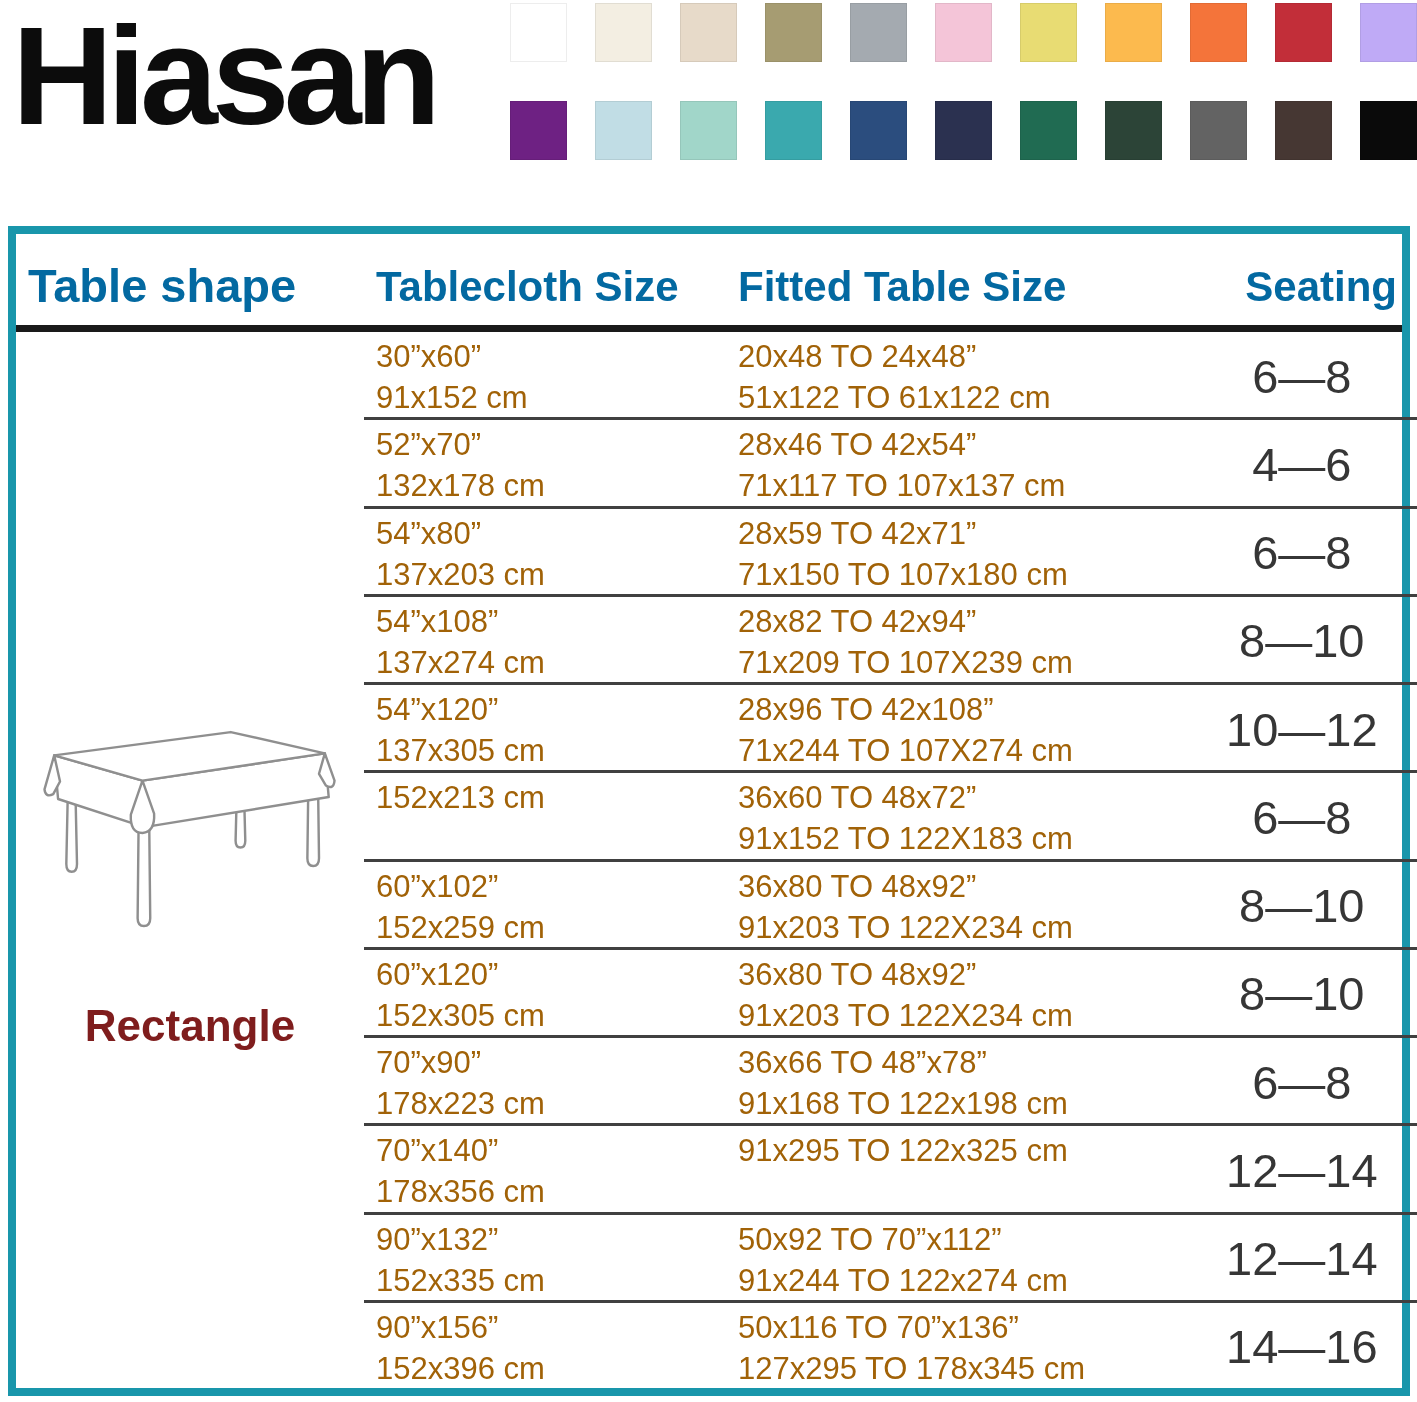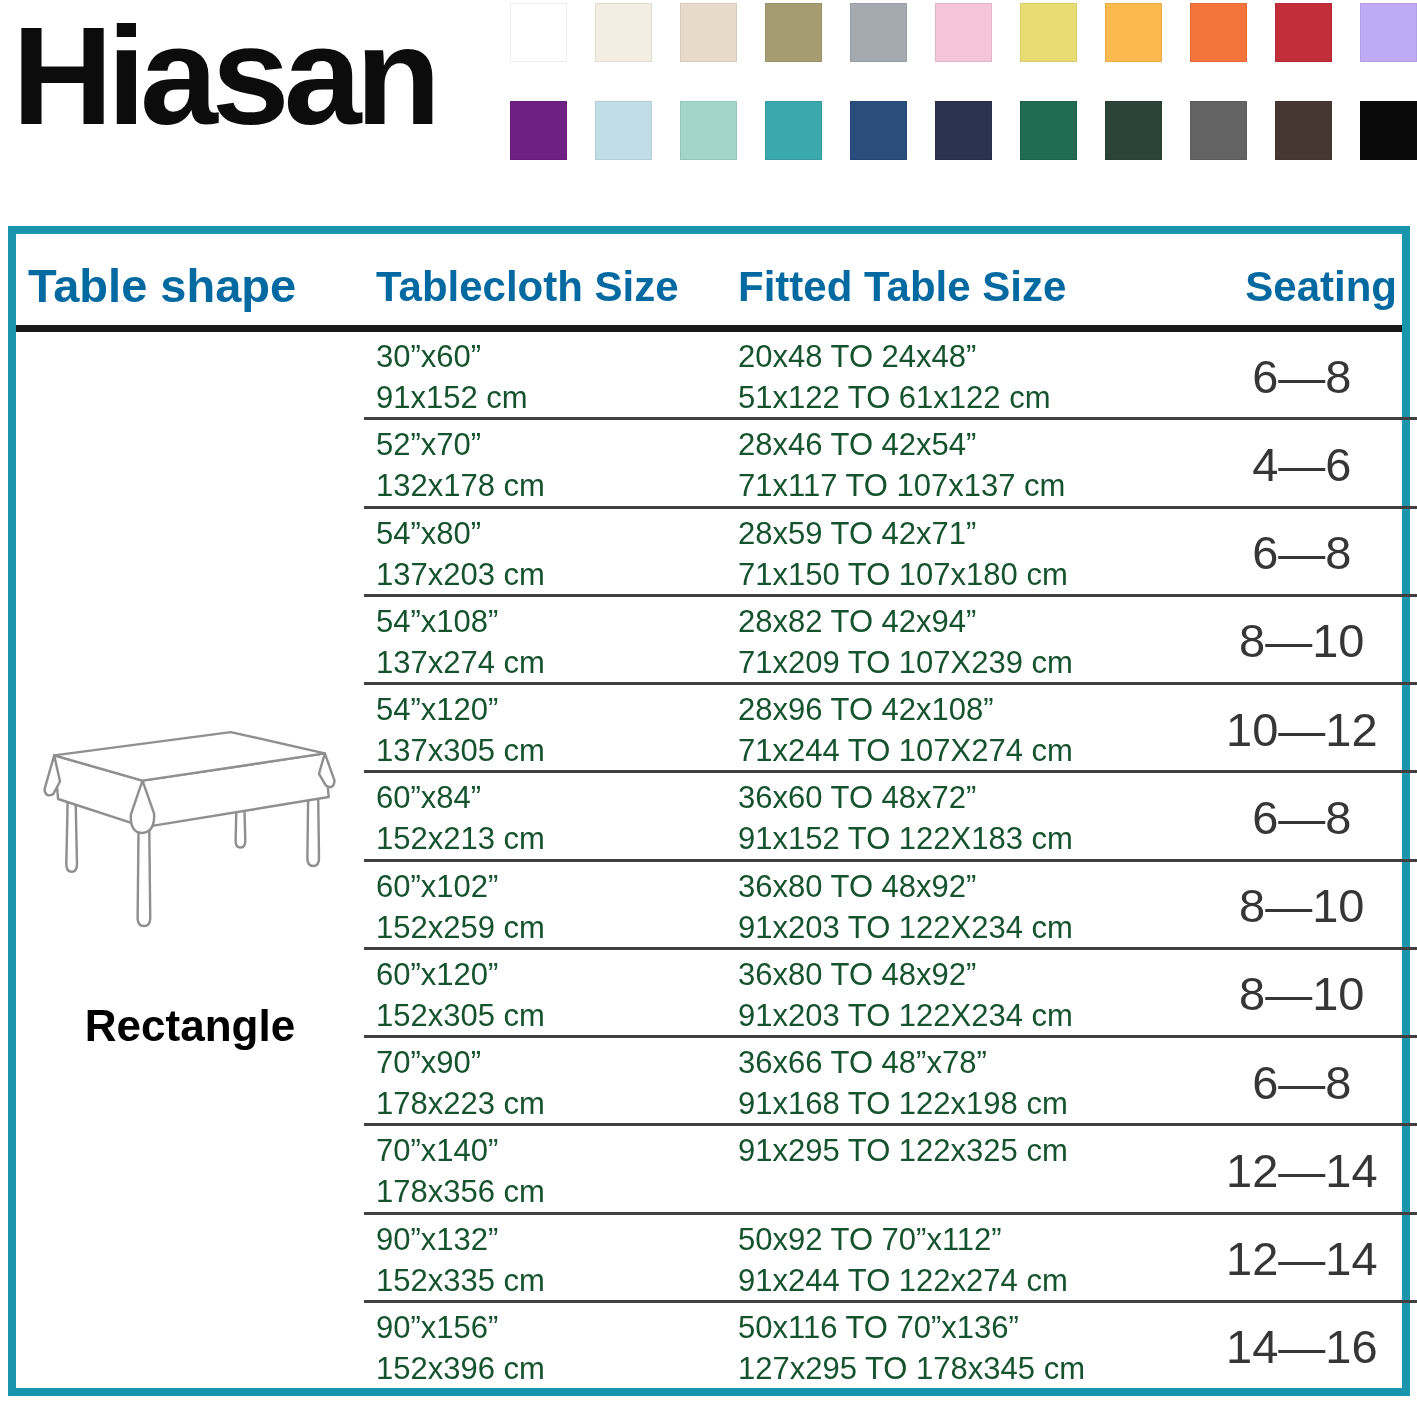--- a/index.html
+++ b/index.html
@@ -37,27 +37,27 @@
   .rule { flex:0 0 auto; height:7px; background:#1a1a1a; }
 
   .chart-body { flex:1; display:flex; min-height:0; }
 
   
   .shape-col {
     flex:0 0 348px; display:flex; flex-direction:column;
     align-items:center; justify-content:center;
   }
   .shape-svg { width:330px; height:291px; }
-  .shape-label { font-size:44px; font-weight:bold; color:#000000; margin-top:40px; }
+  .shape-label { font-size:44px; font-weight:bold; color:#7f1d1d; margin-top:40px; }
 
   
   .rows { flex:1; display:flex; flex-direction:column; }
   .row { flex:1; display:grid; grid-template-columns:362px 500px 1fr; padding-top:3px; }
   .row + .row { border-top:3px solid #404040; }
-  .cell { padding-left:12px; color:#14532d; font-size:31px; white-space:nowrap; }
+  .cell { padding-left:12px; color:#a16207; font-size:31px; white-space:nowrap; }
   .cell .ln { line-height:39px; margin-top:2px; }
   .seat {
     font-size:47px; color:#363636; align-self:center;
     text-align:center; padding-left:0; padding-right:70px;
   }
 </style>
 </head>
 <body>
 
 <div class="page">
@@ -180,21 +180,20 @@
           </div>
           <div class="cell">
             <div class="ln">28x96 TO 42x108”</div>
             <div class="ln">71x244 TO 107X274 cm</div>
           </div>
           <div class="cell seat">10—12</div>
         </div>
 
         <div class="row">
           <div class="cell">
-            <div class="ln">60”x84”</div>
             <div class="ln">152x213 cm</div>
           </div>
           <div class="cell">
             <div class="ln">36x60 TO 48x72”</div>
             <div class="ln">91x152 TO 122X183 cm</div>
           </div>
           <div class="cell seat">6—8</div>
         </div>
 
         <div class="row">

